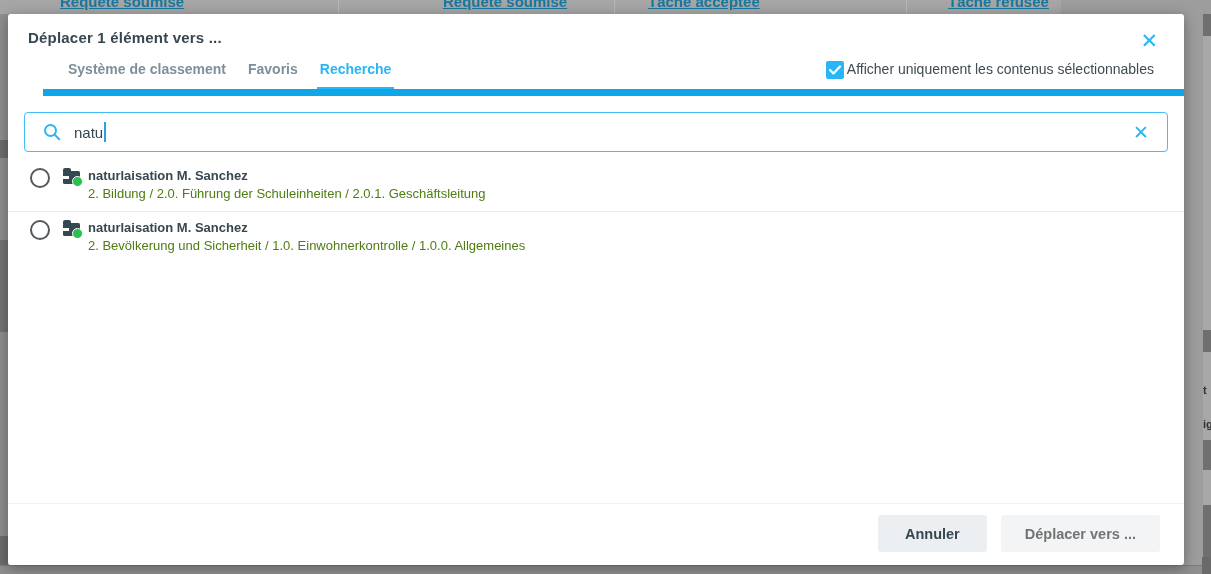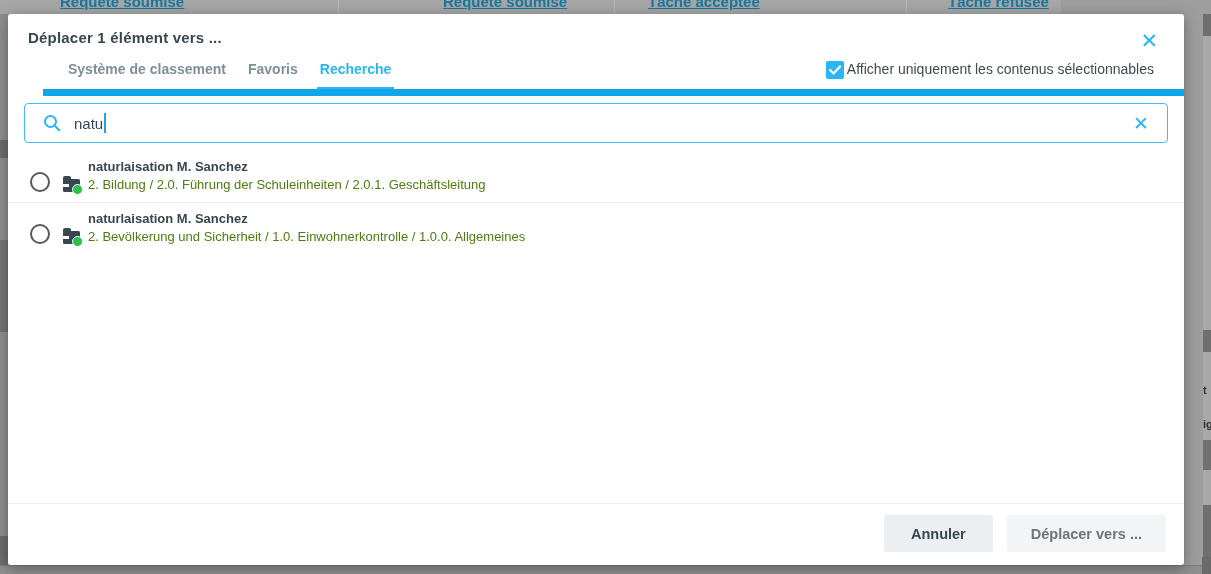--- a/index.html
+++ b/index.html
@@ -40,48 +40,48 @@
   .tab.active{color:#29b6f6;border-bottom:2px solid #29b6f6;padding-bottom:10px}
   .filter{display:flex;align-items:flex-start;gap:3px;padding-bottom:8px}
   .checkbox{
     width:18px;height:18px;border-radius:2px;background:#29b6f6;
     display:flex;align-items:center;justify-content:center;cursor:pointer;flex:none;
   }
   .checkbox svg{display:block}
   .filter-label{font-size:14px;color:#3e4b52}
 
   .searchbox{
-    margin:7px 16px 0;height:40px;border:1px solid #40bdf6;border-radius:4px;
+    margin:16px 16px 0;height:40px;border:1px solid #40bdf6;border-radius:4px;
     display:flex;align-items:center;padding:0 18px;box-sizing:border-box;cursor:text;
   }
   .search-text{margin-left:13px;font-size:15px;color:#37474f}
   .caret{width:2px;height:20px;background:#2b9fe0;margin-left:1px}
   .clear-x{margin-left:auto;color:#29b6f6;font-size:19px;line-height:1;cursor:pointer}
 
   .results{flex:1;overflow:hidden;margin-top:8px}
-  .result-row{display:flex;align-items:flex-end;padding:8px 20px 10px 22px;cursor:pointer}
+  .result-row{display:flex;align-items:flex-start;padding:8px 20px 10px 22px;cursor:pointer}
   .result-row + .result-row{border-top:1px solid #ececec}
   .radio{
     width:20px;height:20px;border:2px solid #54595e;border-radius:50%;
     box-sizing:border-box;margin-right:13px;flex:none;cursor:pointer;
   }
   .folder-wrap{position:relative;width:17px;height:16px;margin-right:8px;flex:none}
   .folder{position:absolute;left:0;top:3px;width:17px;height:13px;background:#37474f;border-radius:1.5px}
   .folder::before{content:"";position:absolute;top:-3px;left:0;width:8px;height:4px;background:#37474f;border-radius:2px 2px 0 0}
   .folder::after{content:"";position:absolute;top:5px;left:0;width:6px;height:3px;background:#ffffff}
   .status-dot{
     position:absolute;right:-3px;bottom:-3px;width:9px;height:9px;border-radius:50%;
     background:#2abf4e;border:1.5px solid #ffffff;
   }
   .r-text{display:flex;flex-direction:column}
   .r-name{font-size:13px;font-weight:700;color:#37474f;margin-bottom:3px}
   .r-path{font-size:13px;color:#4d7c0f}
 
   .footer{
-    border-top:1px solid #eff1f2;padding:11px 18px 13px;display:flex;
+    border-top:1px solid #eff1f2;padding:11px 24px 13px;display:flex;
     justify-content:flex-end;gap:14px;align-items:center;
   }
   .btn{
     height:37px;border:none;border-radius:3px;font-family:"Liberation Sans",sans-serif;
     font-size:14.5px;font-weight:600;padding:0 27px;cursor:pointer;
   }
   .btn-cancel{background:#eceff1;color:#37474f}
   .btn-confirm{background:#f2f4f5;color:#737373;padding:0 24px}
 </style>
 </head>

